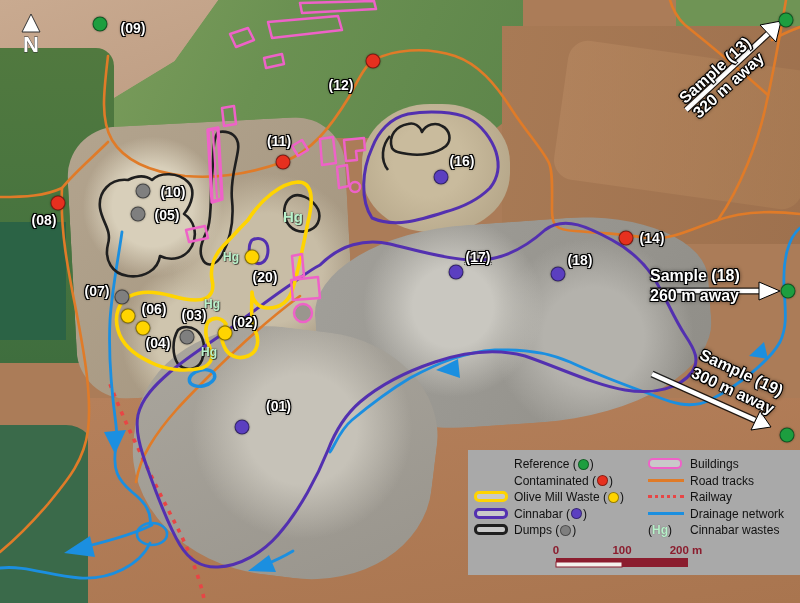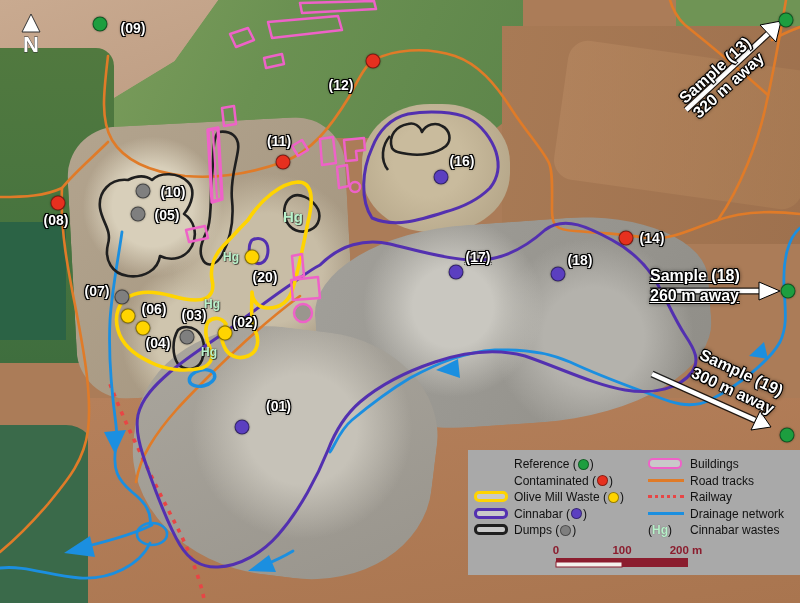--- a/index.html
+++ b/index.html
@@ -184,21 +184,21 @@
       <polygon points="31,14 22,32 40,32" fill="#fff" stroke="#333" stroke-width="1"></polygon>
       <text x="31" y="52" font-size="22" font-weight="bold" fill="#fff" stroke="#333" stroke-width="0.8" text-anchor="middle" style="paint-order:stroke">N</text>
     </g>
   </svg>
 
 
   <div class="arrowtext" style="left:642px;top:58px;width:160px;text-align:center;transform:rotate(-42deg);">
     <div>Sample (13)</div>
       <div>320 m away</div>
   </div>
-  <div class="arrowtext" style="left:650px;top:266px;text-decoration:underline;">
+  <div class="arrowtext" style="left:650px;top:266px;">
     <div>Sample (18)</div>
       <div>260 m away</div>
   </div>
   <div class="arrowtext" style="left:662px;top:362px;width:150px;text-align:center;transform:rotate(25deg);">
     <div>Sample (19)</div>
       <div>300 m away</div>
   </div>
 
   <div id="hg-layer">
       <div class="hglabel" style="left: 293px; top: 216px; font-size: 15px;">Hg</div>
@@ -215,21 +215,21 @@
       <div class="ptlabel" style="left: 194px; top: 315px;">(03)</div>
       <div class="pt" style="left: 143px; top: 328px; background: rgb(255, 212, 0);"></div>
       <div class="ptlabel" style="left: 158px; top: 343px;">(04)</div>
       <div class="pt" style="left: 138px; top: 214px; background: rgb(127, 127, 127);"></div>
       <div class="ptlabel" style="left: 167px; top: 215px;">(05)</div>
       <div class="pt" style="left: 128px; top: 316px; background: rgb(255, 212, 0);"></div>
       <div class="ptlabel" style="left: 154px; top: 309px;">(06)</div>
       <div class="pt" style="left: 122px; top: 297px; background: rgb(127, 127, 127);"></div>
       <div class="ptlabel" style="left: 97px; top: 291px;">(07)</div>
       <div class="pt" style="left: 58px; top: 203px; background: rgb(230, 48, 31);"></div>
-      <div class="ptlabel" style="left: 56px; top: 220px;">(08)</div>
+      <div class="ptlabel" style="left: 44px; top: 220px;">(08)</div>
       <div class="pt" style="left: 100px; top: 24px; background: rgb(29, 158, 63);"></div>
       <div class="ptlabel" style="left: 133px; top: 28px;">(09)</div>
       <div class="pt" style="left: 143px; top: 191px; background: rgb(127, 127, 127);"></div>
       <div class="ptlabel" style="left: 173px; top: 192px;">(10)</div>
       <div class="pt" style="left: 283px; top: 162px; background: rgb(230, 48, 31);"></div>
       <div class="ptlabel" style="left: 279px; top: 141px;">(11)</div>
       <div class="pt" style="left: 373px; top: 61px; background: rgb(230, 48, 31);"></div>
       <div class="ptlabel" style="left: 341px; top: 45px; margin-top: 40px;">(12)</div>
       <div class="pt" style="left: 786px; top: 20px; background: rgb(29, 158, 63);"></div>
       <div class="pt" style="left: 626px; top: 238px; background: rgb(230, 48, 31);"></div>

